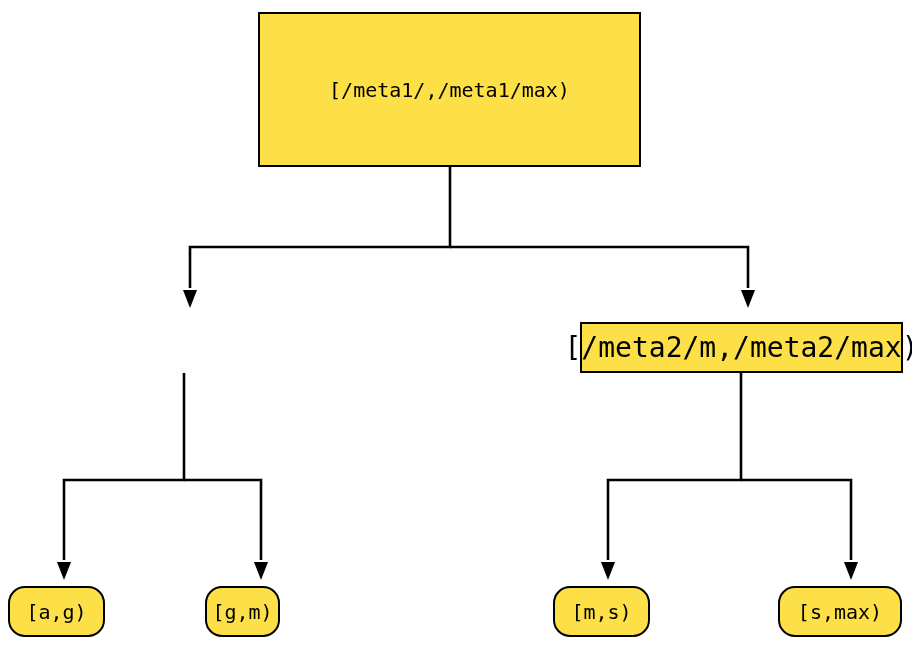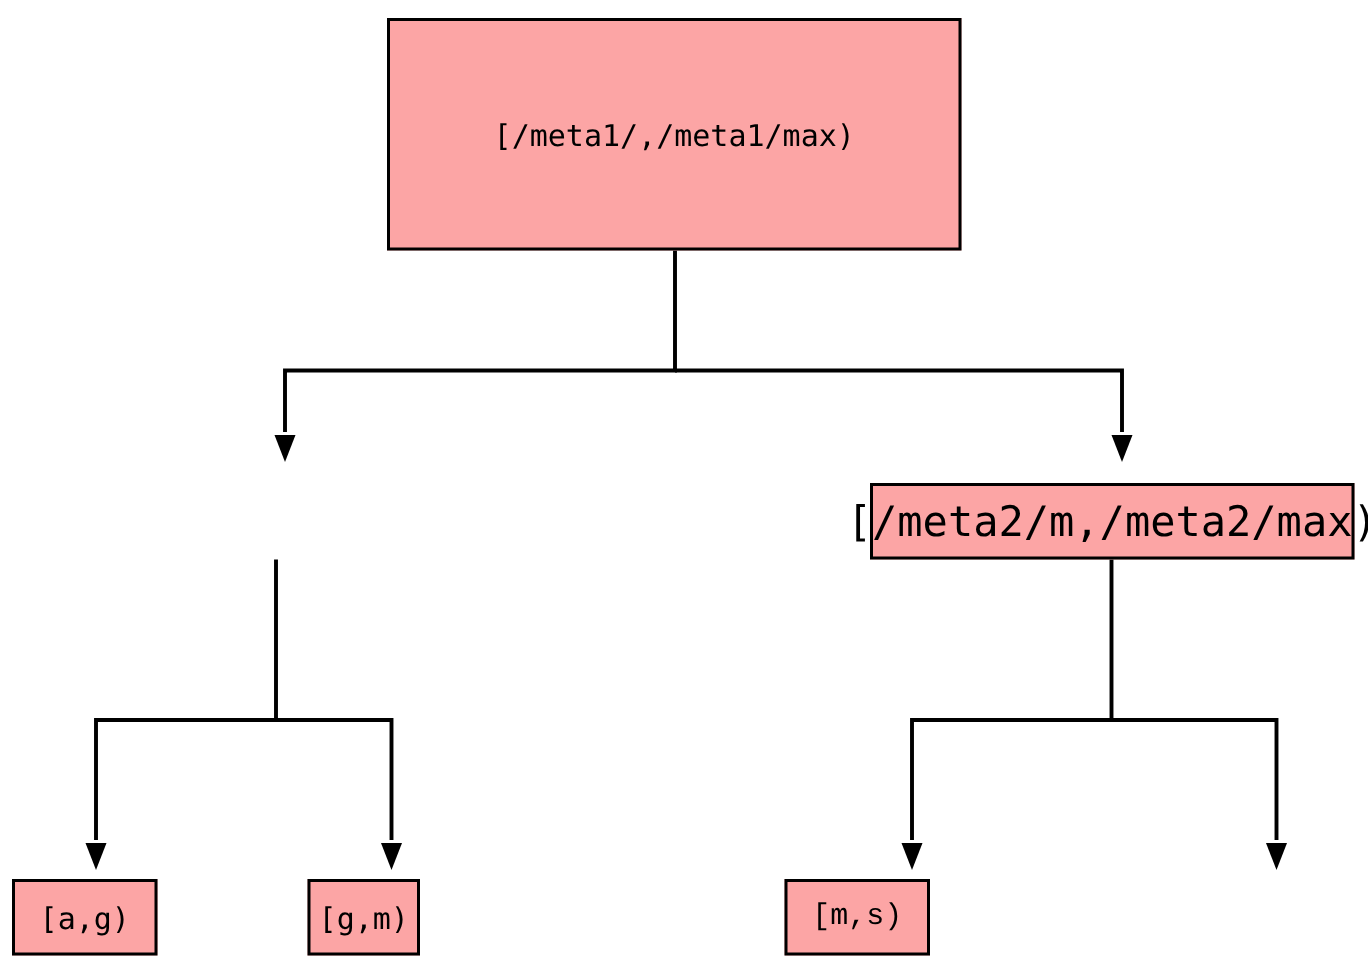--- a/index.html
+++ b/index.html
@@ -24,21 +24,21 @@
     position: absolute;
     left: 0;
     top: 0;
     width: 912px;
     height: 652px;
   }
   .node-box {
     position: absolute;
     box-sizing: border-box;
     border: 2px solid #000000;
-    background: #fca5a5;
+    background: #fde047;
     display: flex;
     align-items: center;
     justify-content: center;
     color: #000000;
     white-space: pre;
     letter-spacing: 0px;
   }
   .node-root {
     left: 258px;
     top: 12px;
@@ -57,24 +57,25 @@
     left: 580px;
     top: 322px;
     width: 323px;
     height: 51px;
     font-size: 28px;
   }
   .node-leaf {
     top: 586px;
     height: 51px;
     font-size: 20px;
+    border-radius: 17px;
   }
   .leaf-ag   { left: 8px;   width: 97px; }
   .leaf-gm   { left: 205px; width: 75px; }
-  .leaf-ms   { left: 523px; width: 97px; font-family: Liberation Mono, monospace; }
+  .leaf-ms   { left: 553px; width: 97px; }
   .leaf-smax { left: 778px; width: 124px; }
 </style>
 </head>
 <body>
 
 <div id="diagram-root">
 
   <svg id="edge-layer" width="912" height="652" viewBox="0 0 912 652" xmlns="http://www.w3.org/2000/svg">
 
     <g>
@@ -112,14 +113,15 @@
 
 
   <div class="node-box node-mid-right">[/meta2/m,/meta2/max)</div>
 
   <div class="node-box node-leaf leaf-ag">[a,g)</div>
 
   <div class="node-box node-leaf leaf-gm">[g,m)</div>
 
   <div class="node-box node-leaf leaf-ms">[m,s)</div>
 
+  <div class="node-box node-leaf leaf-smax">[s,max)</div>
 
 </div>
 
 </body></html>

